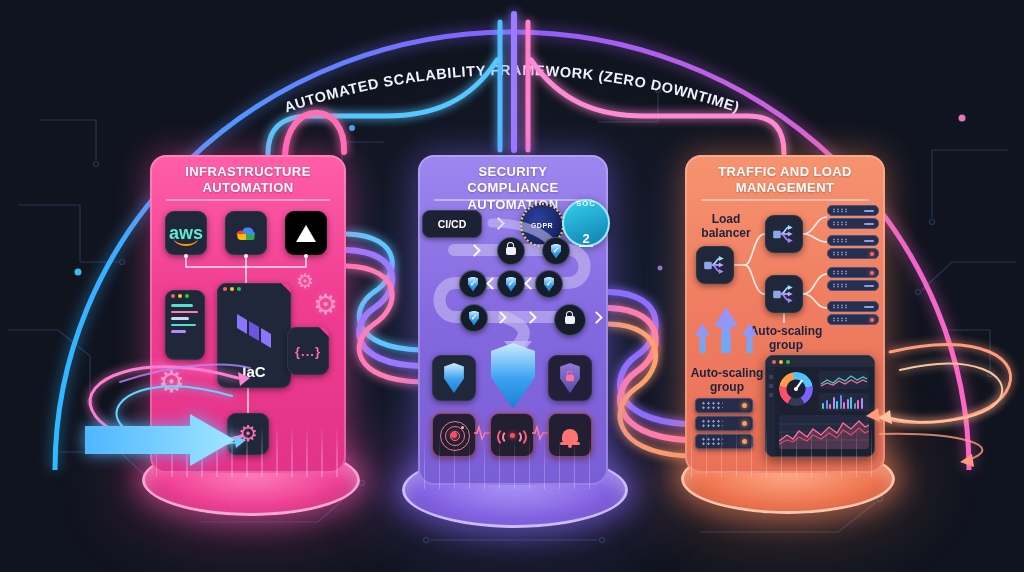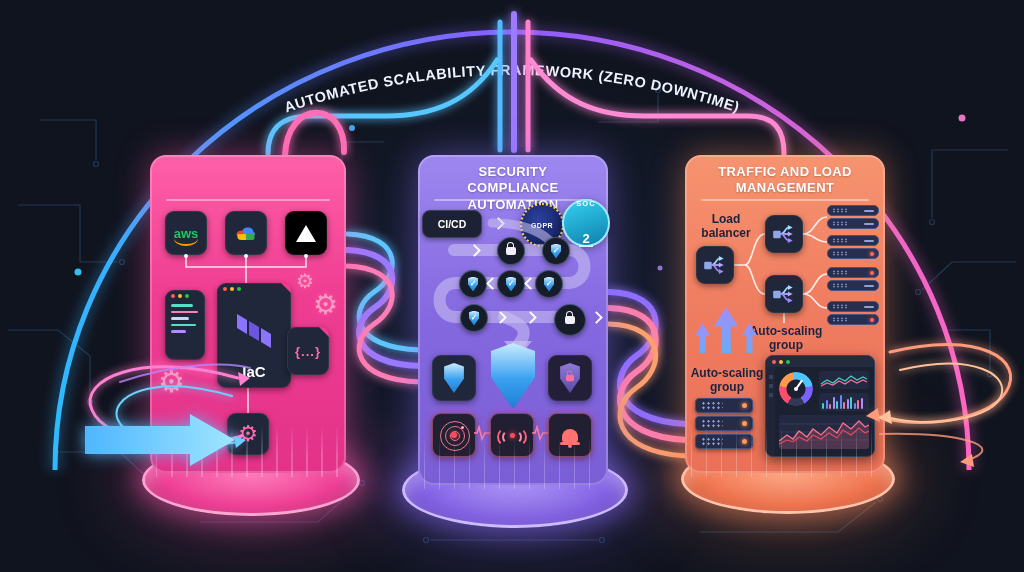--- a/index.html
+++ b/index.html
@@ -51,21 +51,21 @@
   .tile{position:absolute;background:#20273a;border-radius:9px;
     box-shadow:0 2px 6px rgba(0,0,0,.45),inset 0 0 0 1px rgba(255,255,255,.07);
     display:flex;align-items:center;justify-content:center;}
   .fold::after{content:"";position:absolute;top:0;right:0;width:0;height:0;
     border-top:10px solid var(--fold,#ef3d92);border-left:10px solid transparent;border-top-right-radius:8px;}
   .winder{position:absolute;top:4px;left:6px;display:flex;gap:3px}
   .winder i{width:4px;height:4px;border-radius:50%;display:block}
   .winder i:nth-child(1){background:#ff5f57}.winder i:nth-child(2){background:#febc2e}.winder i:nth-child(3){background:#28c840}
 
   
-  .aws-label{color:#22c55e;font-weight:bold;font-size:13px;line-height:1}
+  .aws-label{color:#5eead4;font-weight:bold;font-size:18px;line-height:1}
   .aws-swoosh{position:absolute;left:9px;bottom:9px;width:24px;height:7px;
     border-bottom:2px solid #ff9900;border-radius:0 0 60% 60%/0 0 100% 100%;}
   .vercel-tri{width:0;height:0;border-left:10px solid transparent;border-right:10px solid transparent;border-bottom:17px solid #fff;}
   .codeline{height:2.5px;border-radius:2px;margin:4px 6px 0 6px}
   .iac-text{position:absolute;bottom:8px;width:100%;text-align:center;color:#fff;font-weight:bold;font-size:15px;}
   .braces-text{color:#ff6fae;font-weight:bold;font-size:13px;letter-spacing:1px}
   .gear{position:absolute;color:#ff9fc8;opacity:.95;text-shadow:0 0 6px rgba(255,120,180,.5);line-height:1}
 
   
   .cicd-pill{position:absolute;background:#1c2233;border:1px solid #3a4258;border-radius:8px;
@@ -219,20 +219,21 @@
       <path d="M609 308 C668 310 664 354 636 372 C608 392 612 436 686 440" stroke="#ff7fae" stroke-width="6" style="filter:drop-shadow(0 0 5px #ff7fae)"></path>
       <path d="M609 324 C668 326 664 370 636 388 C608 408 612 452 686 456" stroke="#ffa06e" stroke-width="5" style="filter:drop-shadow(0 0 5px #ffa06e)"></path>
     </g>
   </svg>
 
   <div class="platform" id="plat1"></div>
   <div class="platform" id="plat2"></div>
   <div class="platform" id="plat3"></div>
 
   <section class="panel" id="panel1" style="--fold:#ef3d92">
+    <div class="col-title">INFRASTRUCTURE AUTOMATION</div>
     <div class="col-divider"></div>
 
     <div class="tile" style="left:15px;top:56px;width:42px;height:44px">
       <span class="aws-label">aws</span>
       <span class="aws-swoosh"></span>
     </div>
     <div class="tile" style="left:75px;top:56px;width:42px;height:44px">
       <svg width="24" height="18" viewBox="0 0 22 17">
         <g clip-path="url(#cloud-clip)">
           <circle cx="7" cy="8" r="5.5" fill="#ea4335"></circle>

